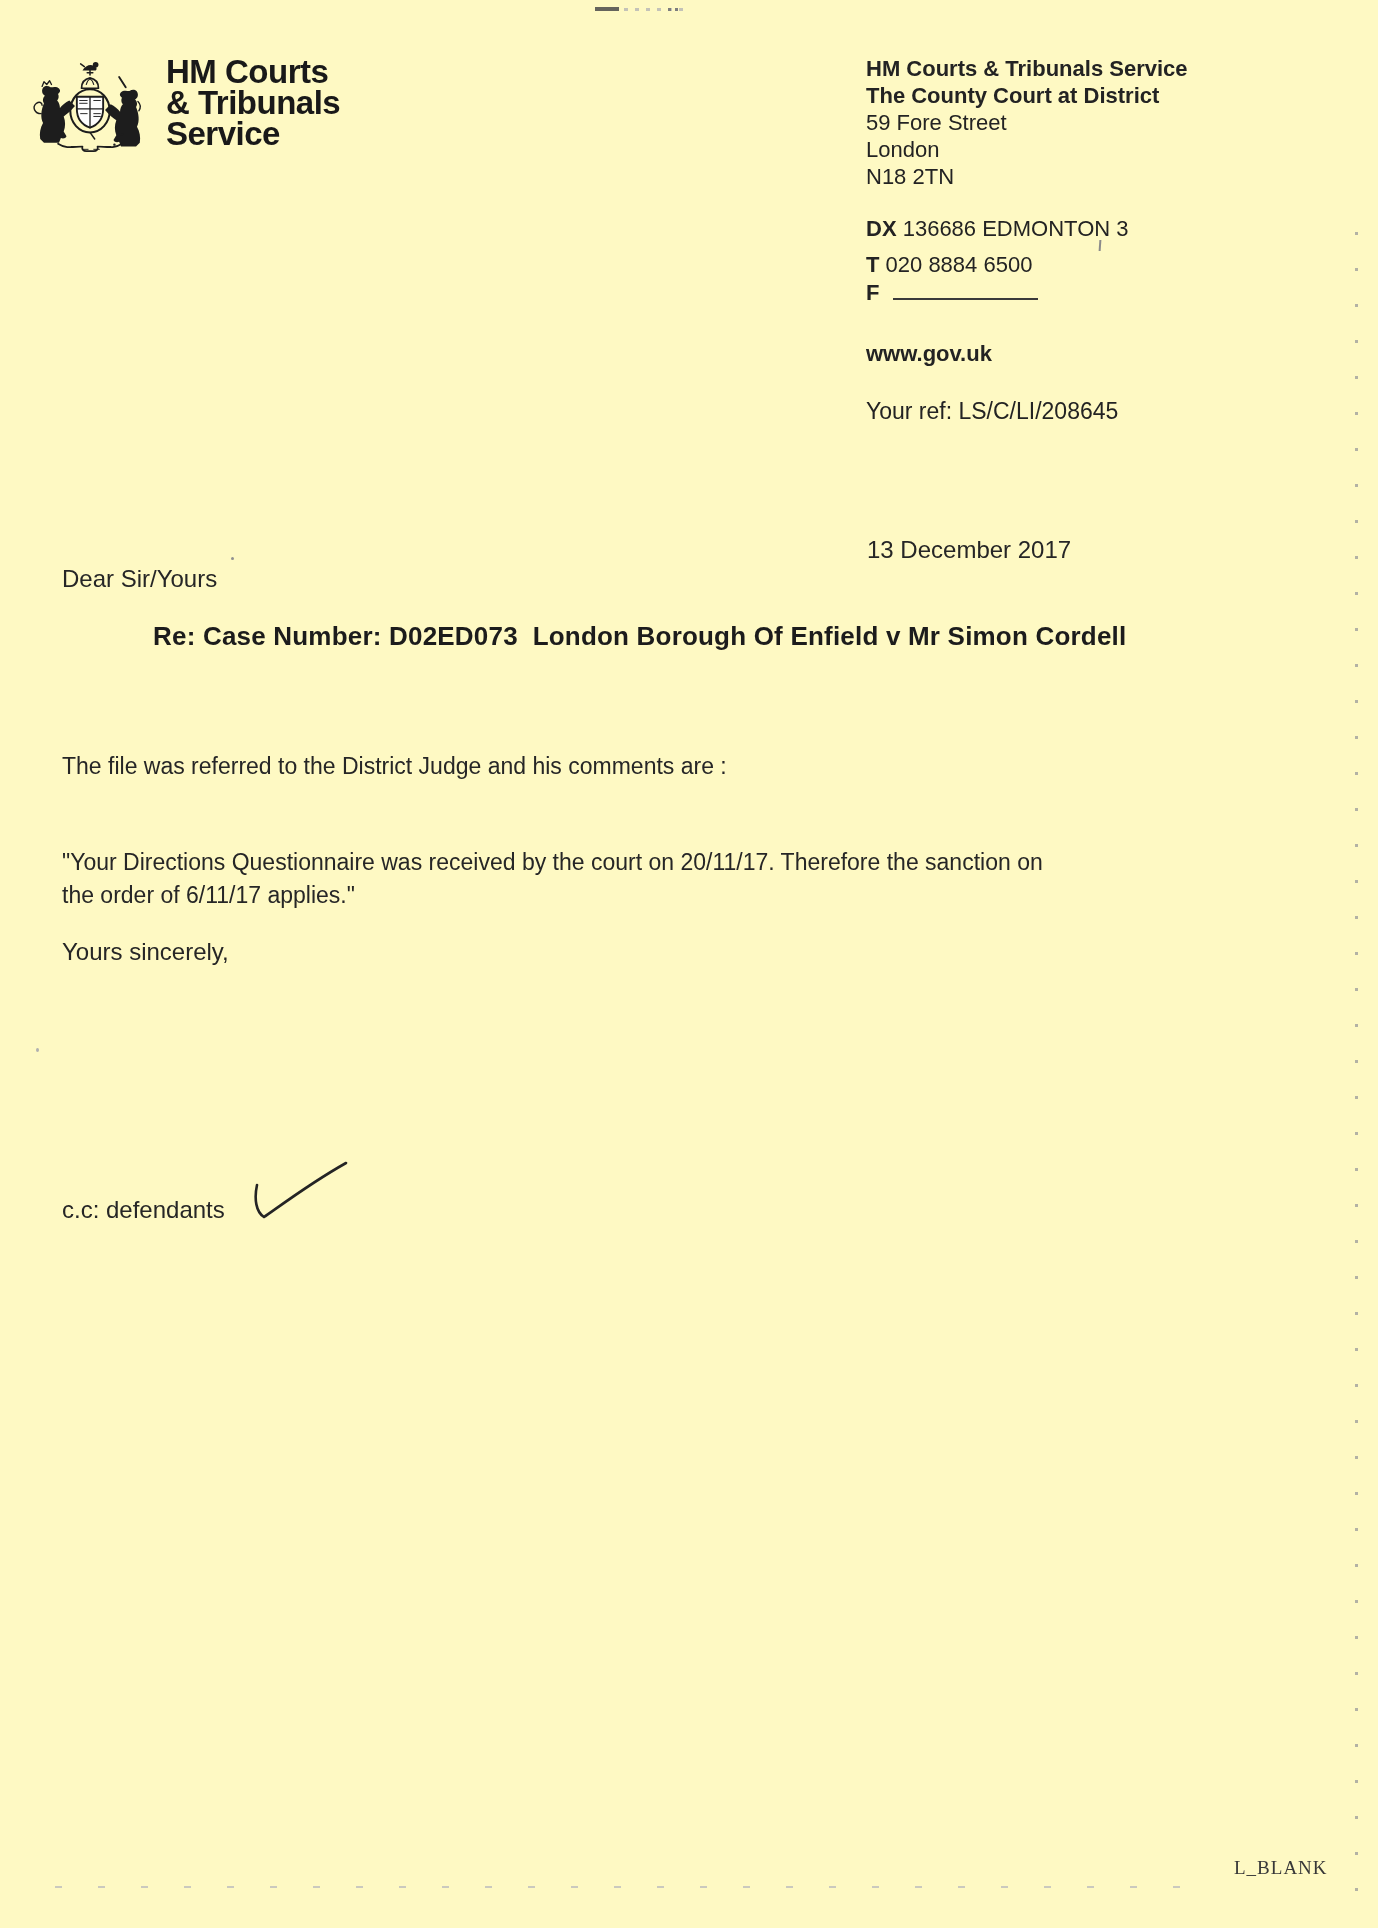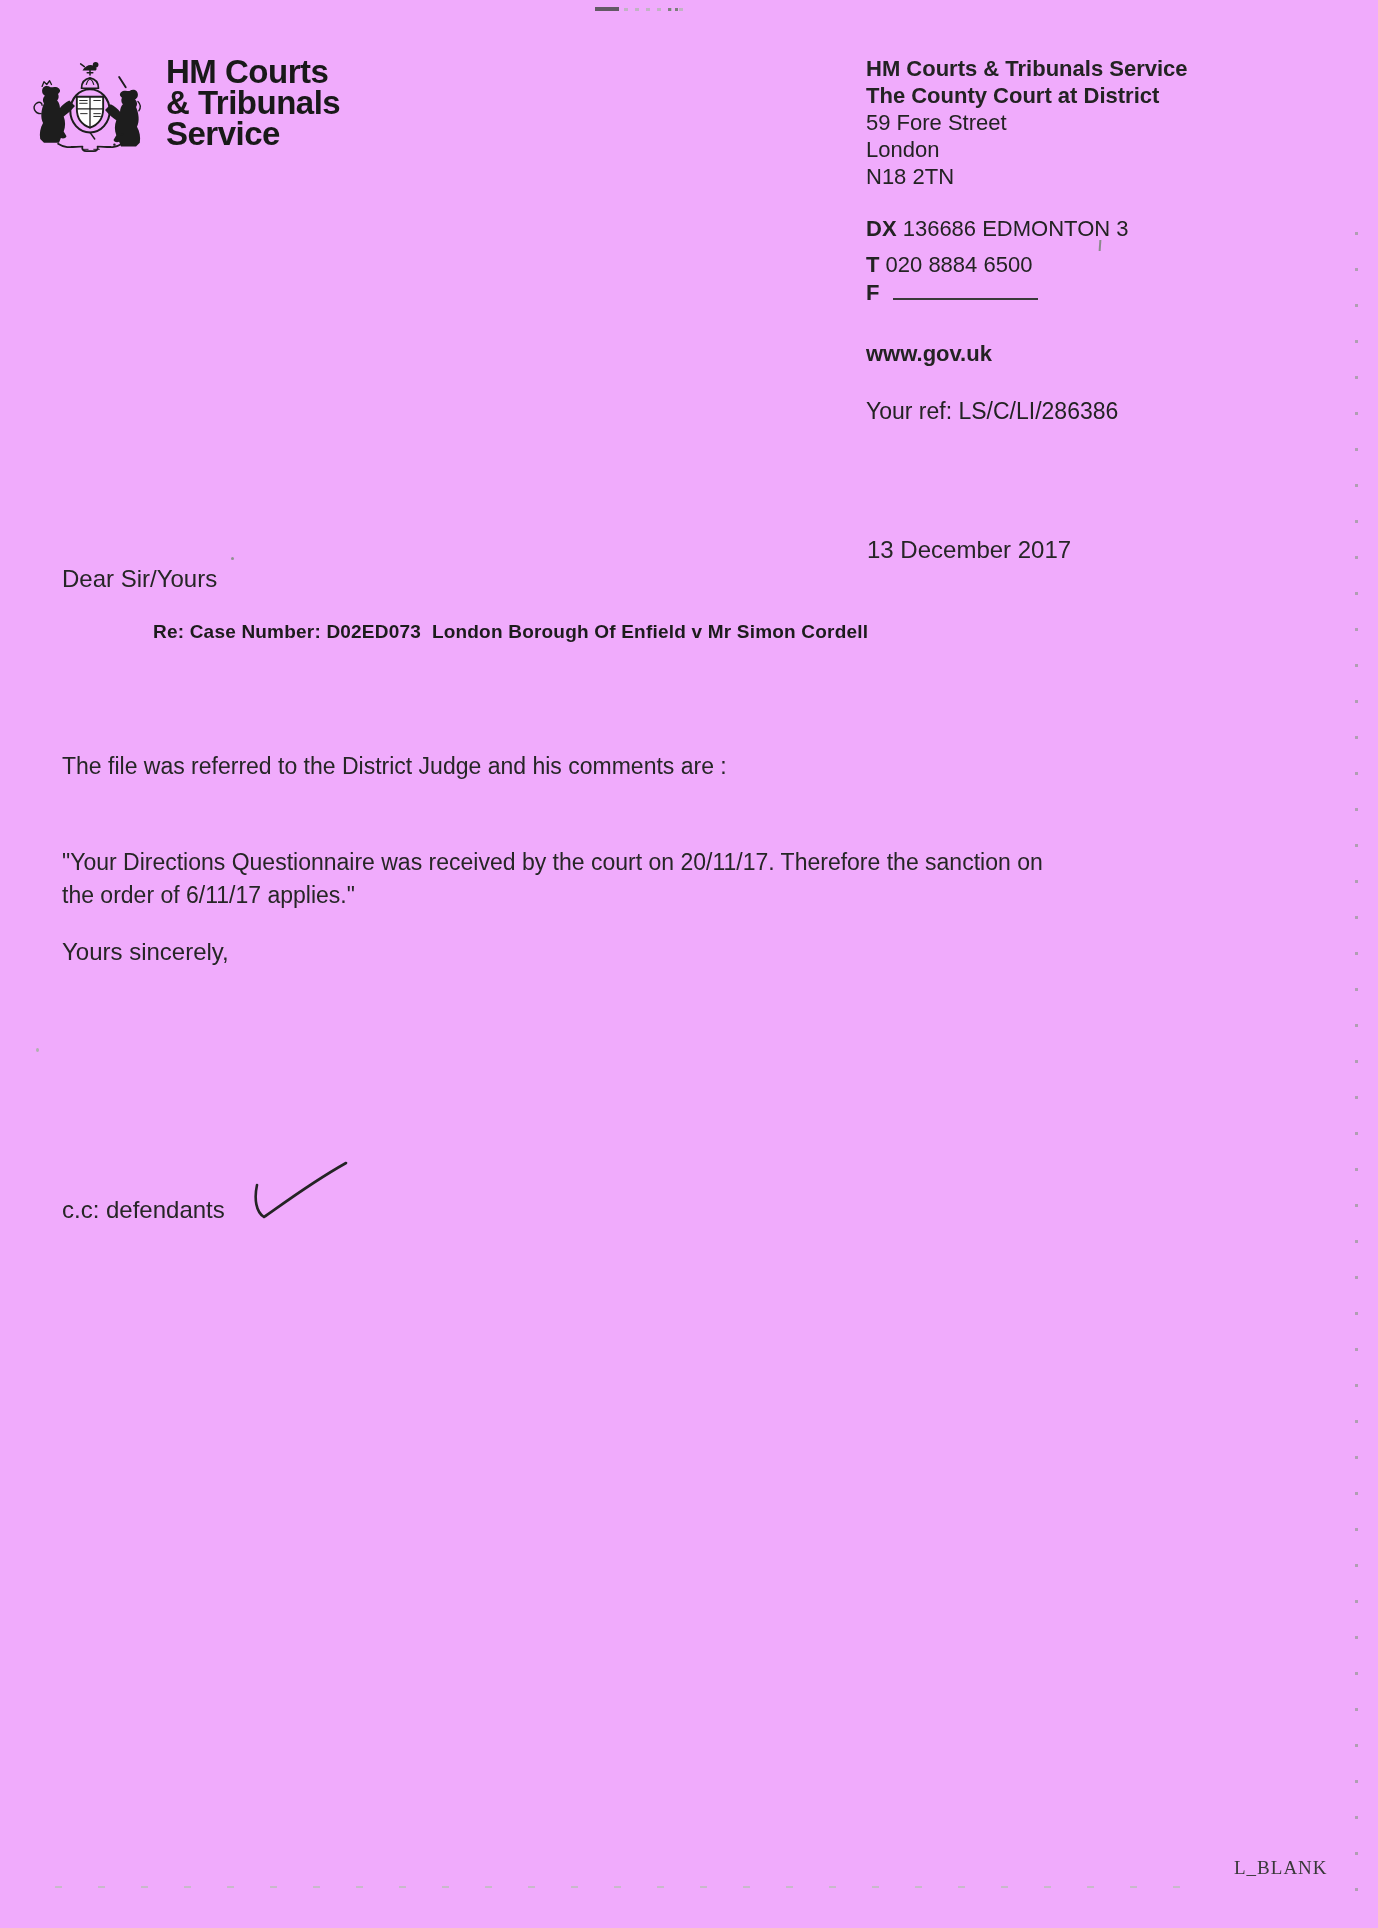--- a/index.html
+++ b/index.html
@@ -1,19 +1,19 @@
 <!DOCTYPE html>
 <html><head>
 <meta charset="utf-8">
 <style>
   html,body{margin:0;padding:0;background:#e8e8e8;}
   .page{
     position:relative;
     width:1378px;height:1928px;
-    background:#f0abfc;
+    background:#fef9c3;
     margin:0 auto;
     overflow:hidden;
     font-family:"Liberation Sans", sans-serif;
     color:#222;
   }
   .abs{position:absolute;}
   
   .logo-text{
     left:166px;top:56px;
     font-size:33px;line-height:31px;font-weight:600;
@@ -26,21 +26,21 @@
   .tel-line{margin-top:9px;}
   .fax-line{margin-top:1px;position:relative;}
   .fax-rule{display:inline-block;width:145px;border-bottom:2px solid #3a3a3a;height:18px;margin-left:14px;}
   .www-line{margin-top:34px;font-weight:700;}
   .ref-line{margin-top:31px;font-size:23px;}
   
   .recipient{left:156px;top:295px;font-size:23px;line-height:28.5px;color:#262626;}
   
   .date{left:867px;top:536px;font-size:24px;}
   .salutation{left:62px;top:565px;font-size:24px;}
-  .subject{left:153px;top:621px;font-size:19px;font-weight:700;white-space:pre;letter-spacing:0.2px;color:#1c1c1c;}
+  .subject{left:153px;top:621px;font-size:26px;font-weight:700;white-space:pre;letter-spacing:0.2px;color:#1c1c1c;}
   .body1{left:62px;top:753px;font-size:23px;}
   .quote{left:62px;top:846px;font-size:23px;line-height:33px;}
   .closing{left:62px;top:938px;font-size:24px;}
   .sigblock{left:62px;top:1066px;font-size:24px;line-height:32px;}
   .ccline{left:62px;top:1196px;font-size:24px;}
   .txt{color:#262626;}
   
   .footer-code{left:1234px;top:1857px;font-family:"Liberation Serif", serif;font-size:19px;letter-spacing:1px;color:#383838;}
   
   .scan-top-dash{left:595px;top:7px;width:24px;height:4px;background:#4a4a4a;opacity:.85;}
@@ -104,21 +104,21 @@
   <div class="abs court-col">
     <div class="b">HM Courts &amp; Tribunals Service</div>
     <div class="b">The County Court at District</div>
     <div>59 Fore Street</div>
     <div>London</div>
     <div>N18 2TN</div>
     <div class="dx-line"><span class="b">DX</span><span style="white-space:pre;"> 136686 EDMONTON 3</span></div>
     <div class="tel-line"><span class="b">T</span><span style="white-space:pre;"> 020 8884 6500</span></div>
     <div class="fax-line"><span class="b">F</span><span class="fax-rule"></span></div>
     <div class="www-line">www.gov.uk</div>
-    <div class="ref-line">Your ref: LS/C/LI/286386</div>
+    <div class="ref-line">Your ref: LS/C/LI/208645</div>
   </div>
 
 
   <div class="abs date txt">13 December 2017</div>
   <div class="abs salutation txt">Dear Sir/Yours</div>
   <div class="abs subject">Re: Case Number: D02ED073  London Borough Of Enfield v Mr Simon Cordell</div>
   <div class="abs body1 txt">The file was referred to the District Judge and his comments are :</div>
   <div class="abs quote txt">
     <div>"Your Directions Questionnaire was received by the court on 20/11/17. Therefore the sanction on</div>
     <div>the order of 6/11/17 applies."</div>

